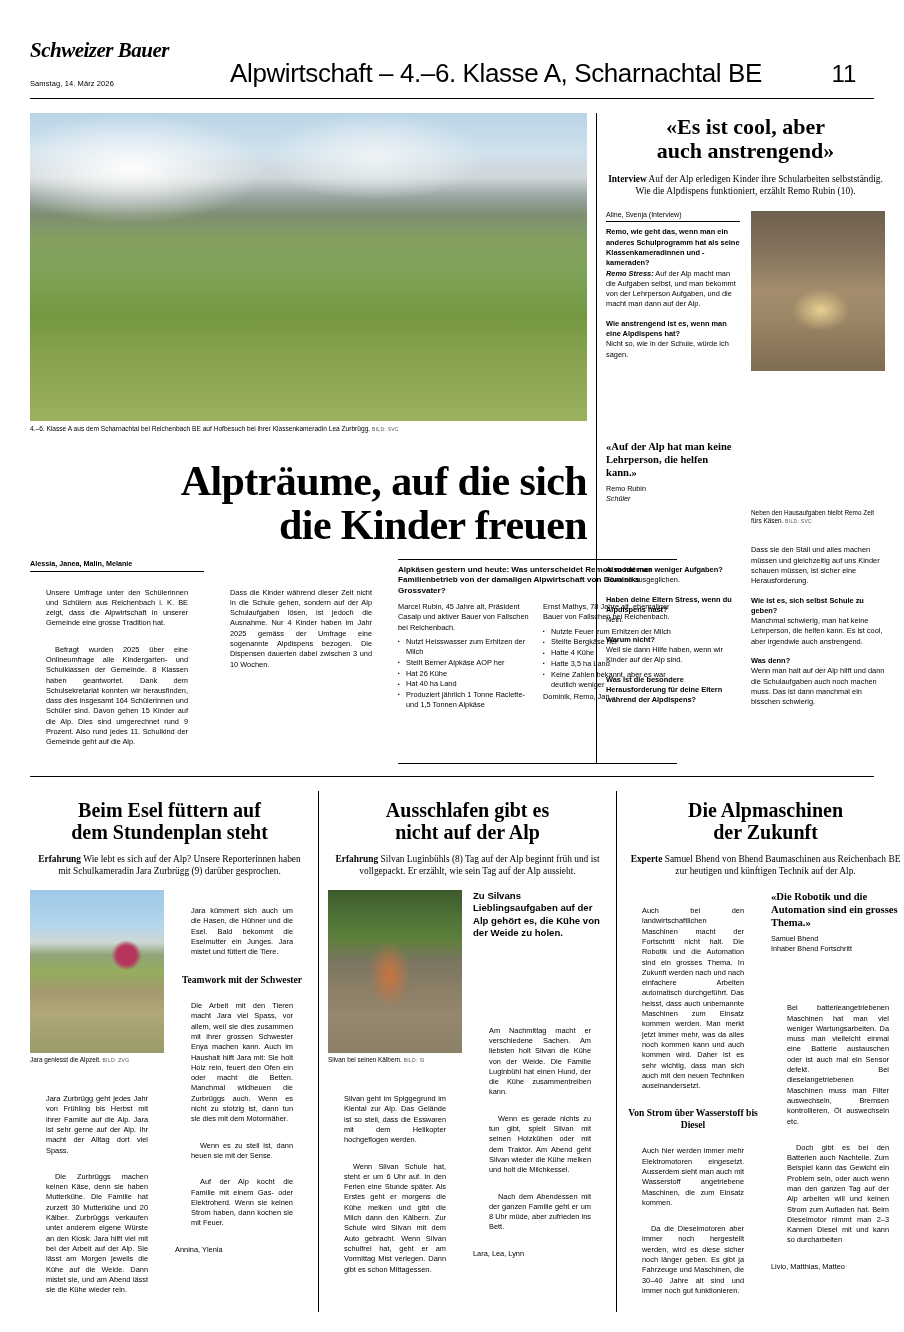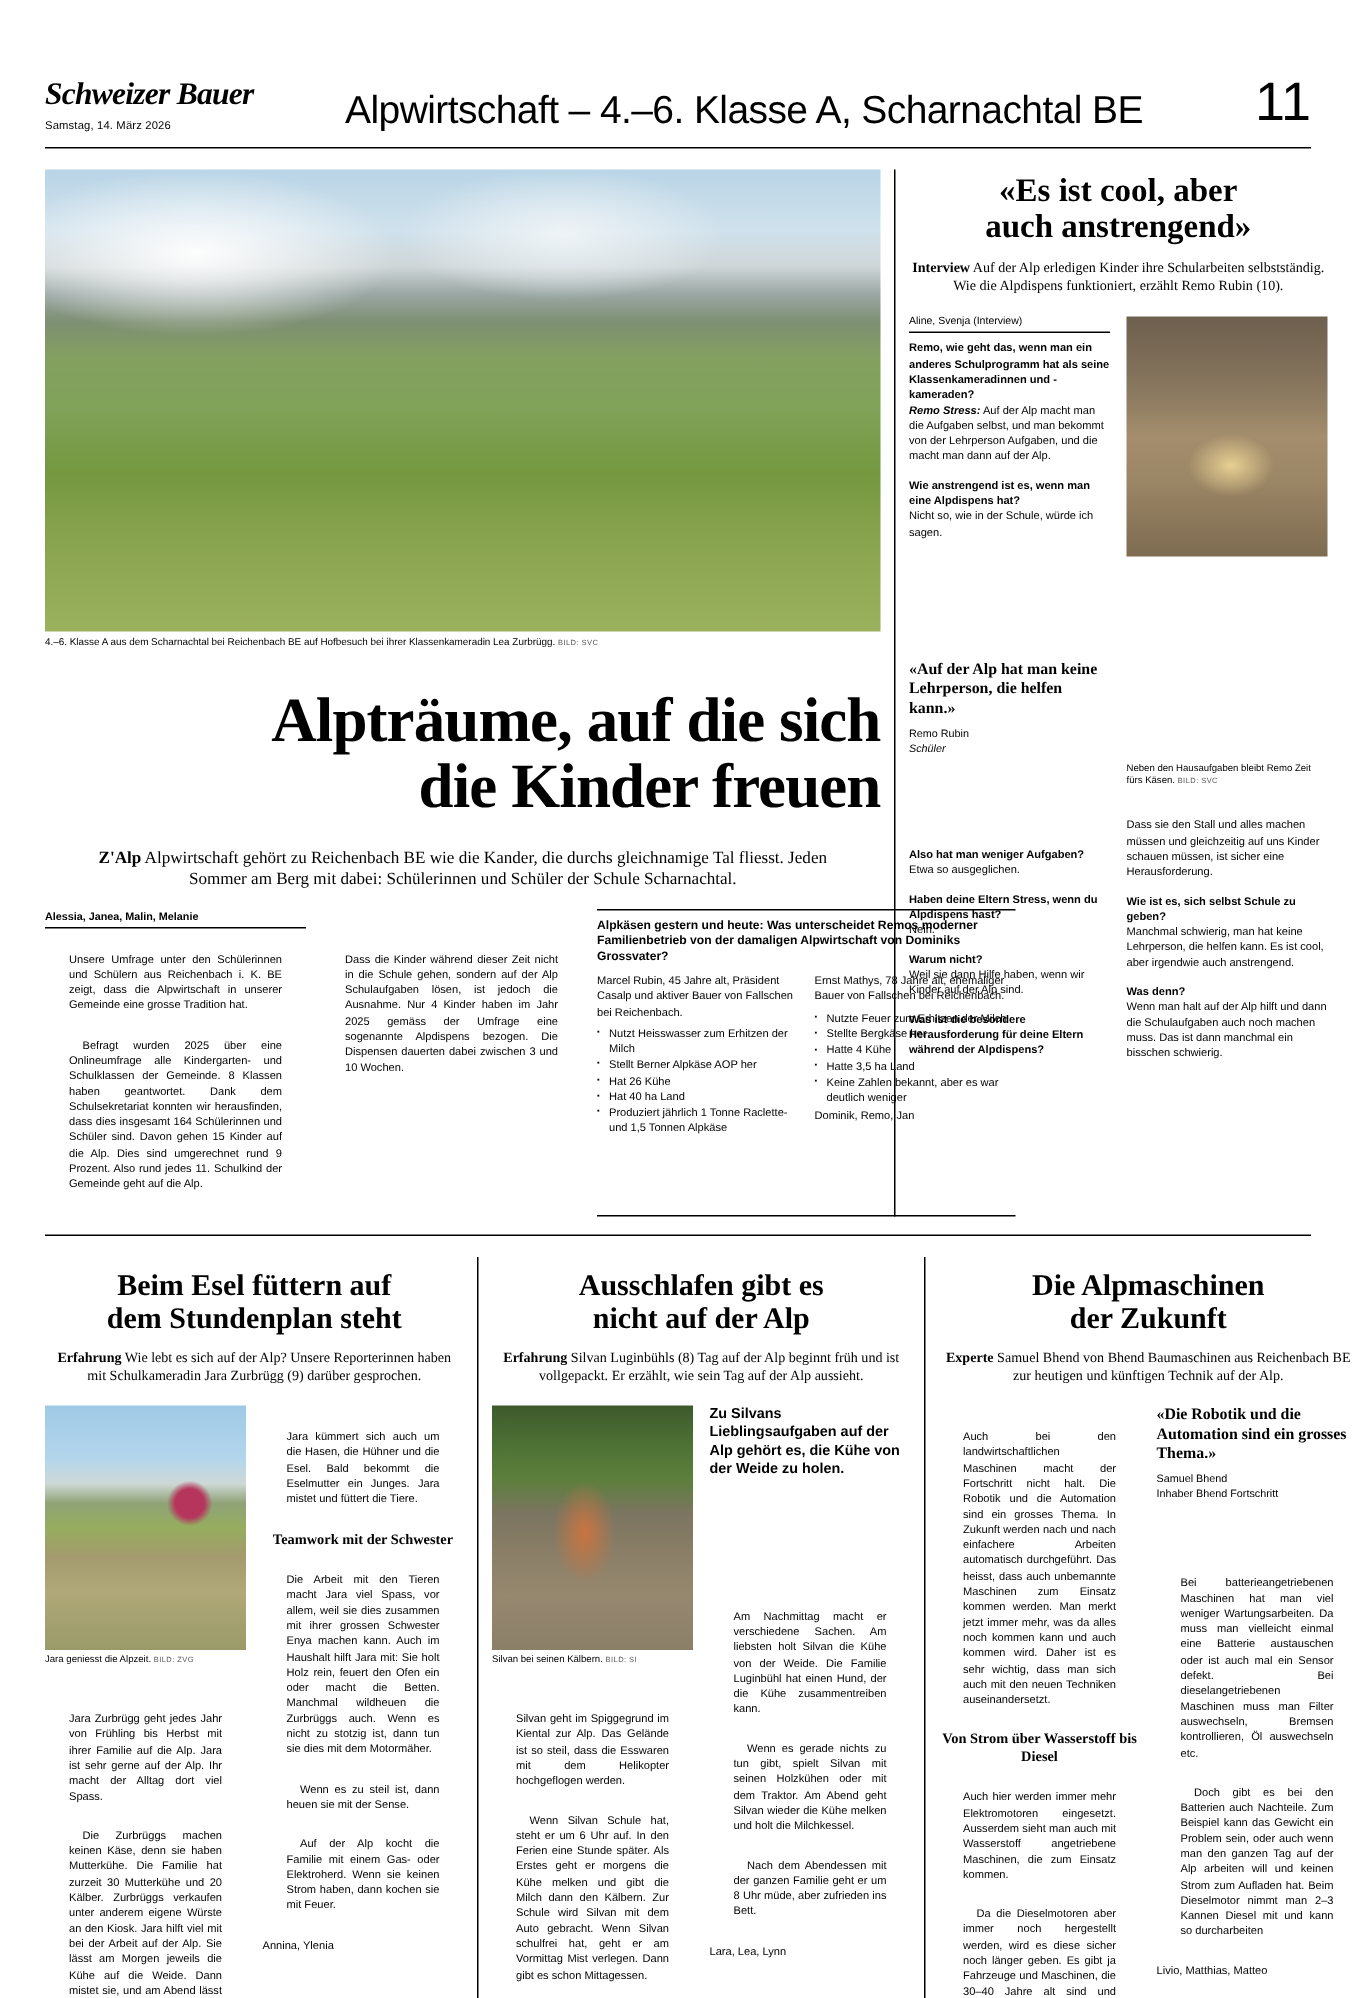--- a/index.html
+++ b/index.html
@@ -35,36 +35,36 @@
     font-family: "Liberation Serif", serif;
     font-weight: bold;
     font-style: italic;
     font-size: 21px;
     letter-spacing: -0.5px;
     line-height: 1;
     white-space: nowrap;
   }
   .brand-date {
     font-size: 7.5px;
-    margin-top: 6px;
+    margin-top: 18px;
     letter-spacing: 0.1px;
   }
   .page-head-title {
     flex: 1;
     text-align: center;
     font-size: 26px;
     font-weight: 400;
     letter-spacing: -0.4px;
     line-height: 1;
     padding-bottom: 2px;
   }
   .page-number {
     flex: 0 0 60px;
-    text-align: right;
-    font-size: 36px;
+    text-align: center;
+    font-size: 24px;
     line-height: 1;
     padding-bottom: 2px;
   }
   .rule-top {
     border-top: 1.6px solid #000;
     margin-top: 10px;
   }
 
   
   .body-txt {
@@ -304,24 +304,20 @@
       <div class="caption">
         <span>4.–6. Klasse A aus dem Scharnachtal bei Reichenbach BE auf Hofbesuch bei ihrer Klassenkameradin Lea Zurbrügg.</span>
         <span class="credit">BILD: SVC</span>
       </div>
 
       <div class="headline">
         <div>Alpträume, auf die sich</div>
         <div>die Kinder freuen</div>
       </div>
 
-      <div class="lead">
-        <b>Z'Alp</b>
-        <span>Alpwirtschaft gehört zu Reichenbach BE wie die Kander, die durchs gleichnamige Tal fliesst. Jeden Sommer am Berg mit dabei: Schülerinnen und Schüler der Schule Scharnachtal.</span>
-      </div>
 
       <div class="three-col">
         <div class="tc">
           <div class="byline-sm">Alessia, Janea, Malin, Melanie</div>
           <div class="col-rule"></div>
           <div class="body-txt">
             <p>Unsere Umfrage unter den Schülerinnen und Schülern aus Reichenbach i. K. BE zeigt, dass die Alpwirtschaft in unserer Gemeinde eine grosse Tradition hat.</p>
             <p>Befragt wurden 2025 über eine Onlineumfrage alle Kindergarten- und Schulklassen der Gemeinde. 8 Klassen haben geantwortet. Dank dem Schulsekretariat konnten wir herausfinden, dass dies insgesamt 164 Schülerinnen und Schüler sind. Davon gehen 15 Kinder auf die Alp. Dies sind umgerechnet rund 9 Prozent. Also rund jedes 11. Schulkind der Gemeinde geht auf die Alp.</p>
           </div>
         </div>

